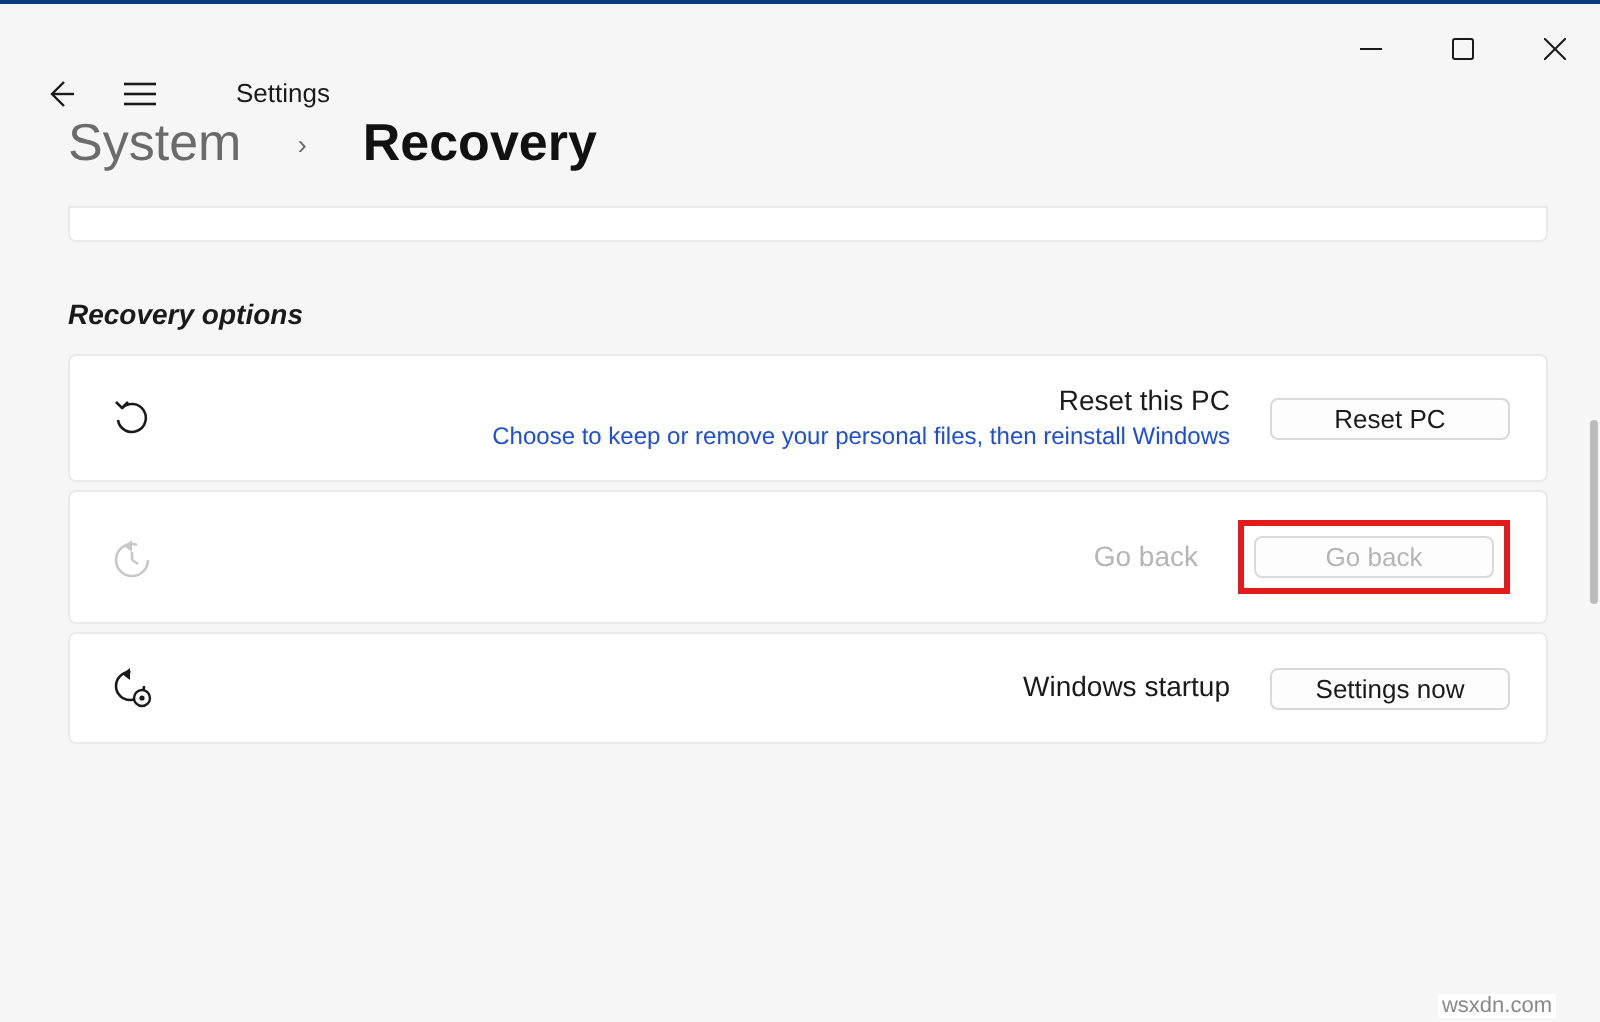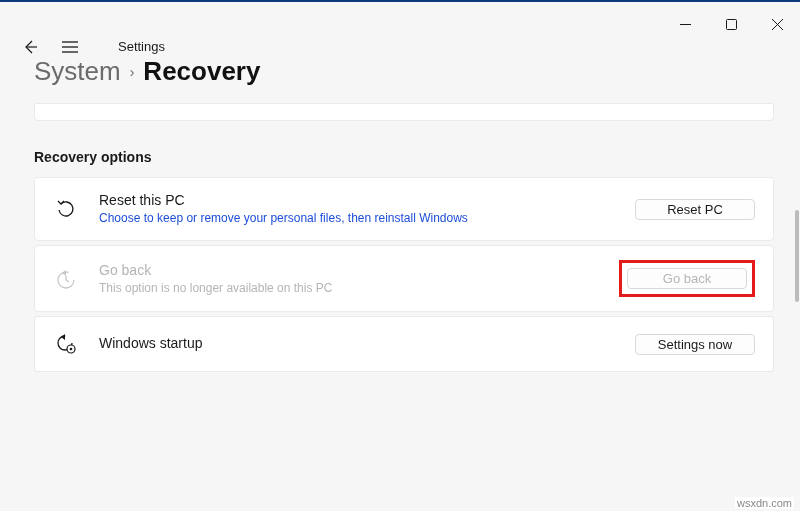--- a/index.html
+++ b/index.html
@@ -39,59 +39,60 @@
     gap: 0;
   }
   .win-btn {
     width: 46px; height: 32px;
     display: flex; align-items: center; justify-content: center;
     cursor: pointer;
   }
   .breadcrumb {
     display: flex; align-items: center;
     padding: 10px 42px 16px 34px;
-    gap: 9px;
+    gap: 28px;
   }
   .bc-system { font-size: 26px; color: #6b6b6b; font-weight: 500; }
   .bc-sep { color: #6b6b6b; font-size: 14px; }
   .bc-current { font-size: 26px; font-weight: 600; color: #111; text-align: right; }
   .content {
     padding: 0 26px 0 34px;
     flex: 1;
     overflow: hidden;
   }
   .cutcard {
     background: #fff;
     border: 1px solid #eaeaea;
     border-radius: 0 0 4px 4px;
     height: 18px;
     margin-bottom: 28px;
   }
   .section-title {
     font-size: 14px; font-weight: 600; color: #1a1a1a;
     margin-bottom: 12px;
+    font-style: italic;
   }
   .card {
     background: #fff;
     border: 1px solid #eaeaea;
     border-radius: 4px;
     margin-bottom: 4px;
     padding: 14px 18px;
     display: flex;
     align-items: center;
     gap: 20px;
   }
   .card.disabled .card-title,
   .card.disabled .card-desc { color: #b5b5b5; }
   .card-icon {
     width: 26px; height: 26px;
     display: flex; align-items: center; justify-content: center;
     flex-shrink: 0;
   }
-  .card-text { flex: 1; min-width: 0; }
+  .card-text { flex: 1; min-width: 0; text-align: right; }
   .card-title { font-size: 14px; font-weight: 500; margin-bottom: 2px; }
   .card-desc { font-size: 12px; color: #1d4ed8; line-height: 1.35; }
   .card-action {
     flex-shrink: 0;
     min-width: 120px;
     height: 21px;
     border: 1px solid #d9d9d9;
     border-radius: 4px;
     background: #fdfdfd;
     font-size: 13px;
@@ -101,21 +102,21 @@
   .card-action.disabled {
     color: #b5b5b5;
     cursor: default;
   }
   .highlight-box {
     border: 3px solid #e31b1b;
     padding: 5px;
   }
   .watermark {
     position: absolute;
-    bottom: 2px; right: 6px;
+    bottom: 2px; right: 22px;
     font-size: 11px;
     color: #888;
     background: #fff;
     padding: 0 2px;
   }
   .scrollbar {
     position: absolute;
     right: 1px;
     top: 210px;
     width: 4px;
@@ -195,21 +196,20 @@
       <div class="card-icon">
         <svg width="22" height="22" viewBox="0 0 22 22">
           <circle cx="11" cy="12" r="8" stroke="#c7c7c7" stroke-width="1.3" fill="none" stroke-dasharray="40 10"></circle>
           <path d="M7 5 L11 2 L11 8 Z" fill="#c7c7c7"></path>
           <line x1="11" y1="8" x2="11" y2="12" stroke="#c7c7c7" stroke-width="1.3"></line>
           <line x1="11" y1="12" x2="14" y2="14" stroke="#c7c7c7" stroke-width="1.3"></line>
         </svg>
       </div>
       <div class="card-text">
         <div class="card-title">Go back</div>
-        <div class="card-desc">This option is no longer available on this PC</div>
       </div>
       <div class="highlight-box">
         <div class="card-action disabled">Go back</div>
       </div>
     </div>
 
     <div class="card">
       <div class="card-icon">
         <svg width="22" height="22" viewBox="0 0 22 22">
           <circle cx="10" cy="10" r="7" stroke="#1a1a1a" stroke-width="1.3" fill="none" stroke-dasharray="33 11"></circle>

